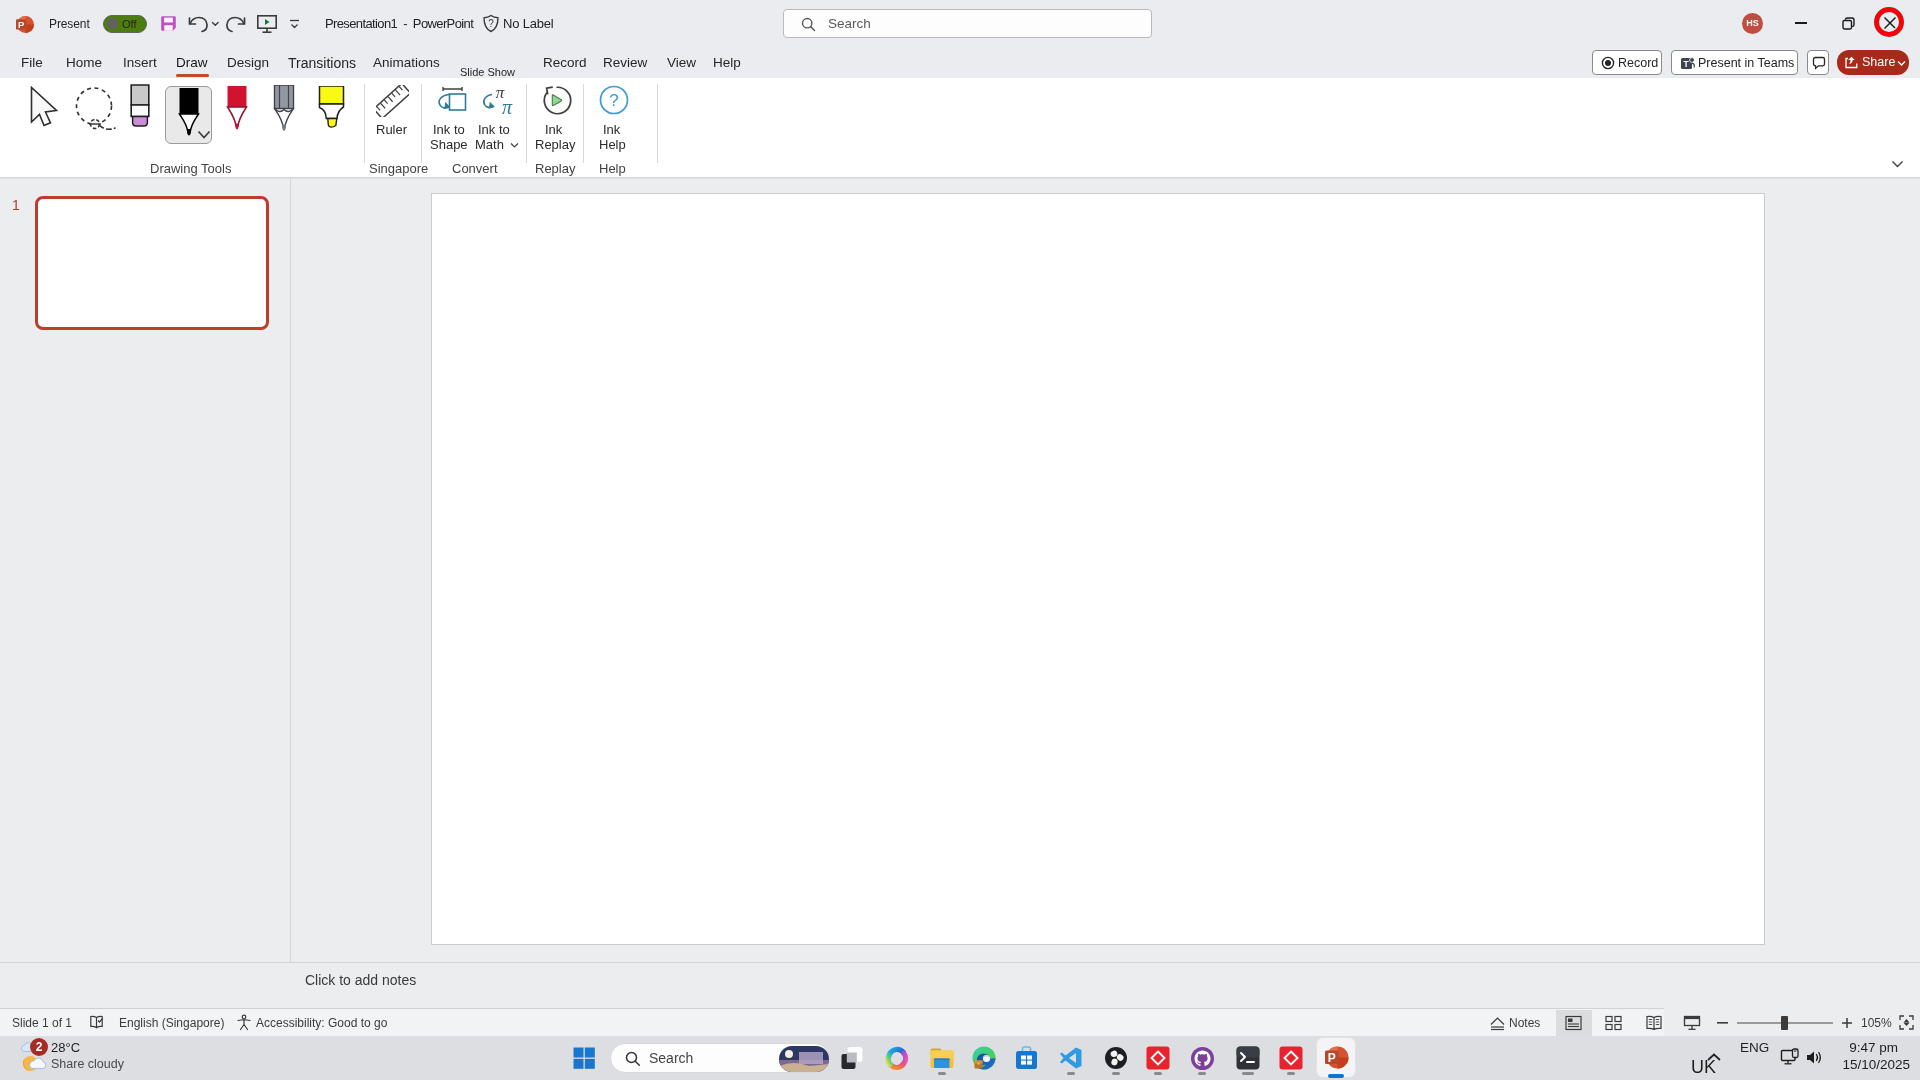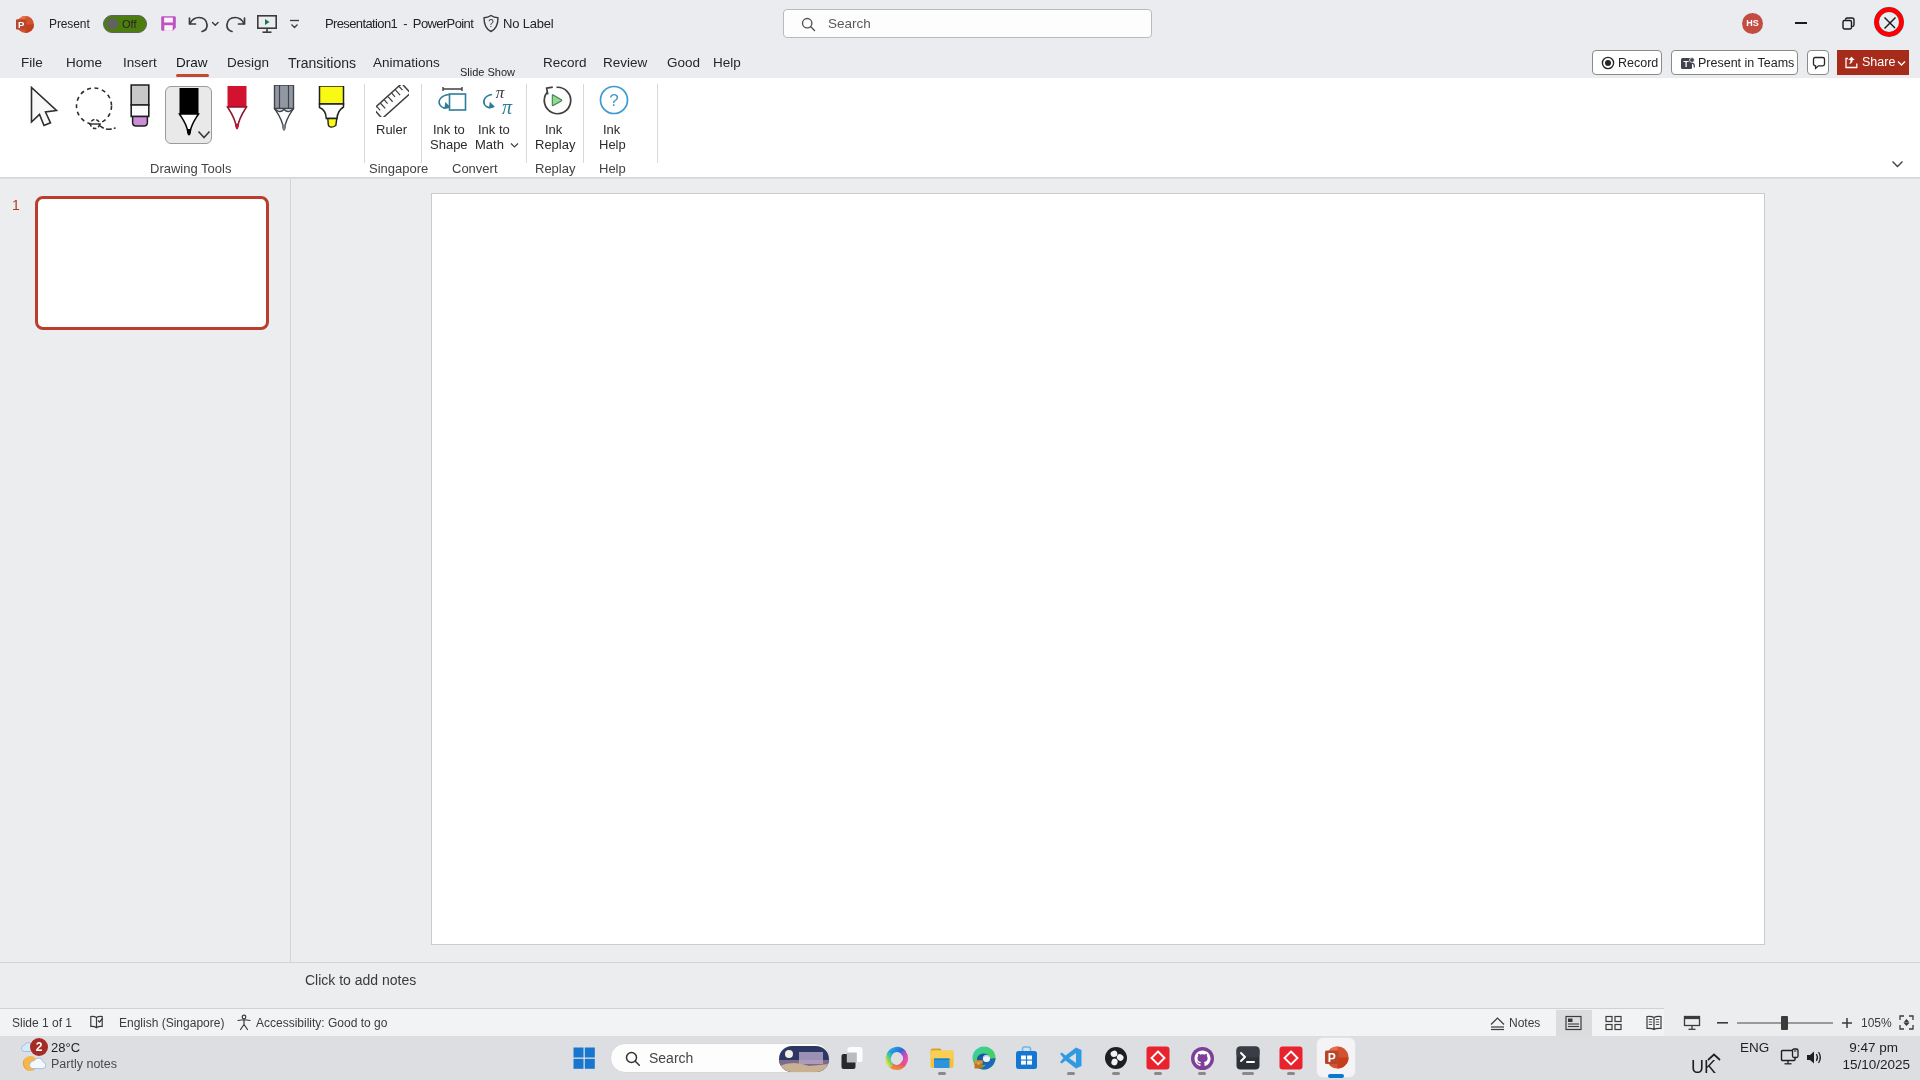--- a/index.html
+++ b/index.html
@@ -113,21 +113,21 @@
     <span class="abs" style="left:66px;top:7px;font-size:13.5px">Home</span>
     <span class="abs" style="left:123px;top:7px;font-size:13.5px">Insert</span>
     <span class="abs" style="left:176px;top:7px;font-size:13.5px;font-weight:normal;color:#161616">Draw</span>
     <div class="abs" style="left:176px;top:26px;width:33px;height:3px;background:#c24a31;border-radius:2px"></div>
     <span class="abs" style="left:227px;top:7px;font-size:13.5px">Design</span>
     <span class="abs" style="left:288px;top:7px;font-size:14px">Transitions</span>
     <span class="abs" style="left:373px;top:7px;font-size:13.5px">Animations</span>
     <span class="abs" style="left:460px;top:18px;font-size:11px">Slide Show</span>
     <span class="abs" style="left:543px;top:7px;font-size:13.5px">Record</span>
     <span class="abs" style="left:603px;top:7px;font-size:13.5px">Review</span>
-    <span class="abs" style="left:667px;top:7px;font-size:13.5px">Good</span>
+    <span class="abs" style="left:667px;top:7px;font-size:13.5px">View</span>
     <span class="abs" style="left:713px;top:7px;font-size:13.5px">Help</span>
 
     <div class="abs" style="left:1592px;top:2px;width:70px;height:25px;background:#fff;border:1px solid #8a8a8a;border-radius:4px">
       <svg class="abs" style="left:8px;top:5px" width="14" height="14" viewBox="0 0 14 14">
         <circle cx="7" cy="7" r="5.6" fill="none" stroke="#252525" stroke-width="1.4"></circle>
         <circle cx="7" cy="7" r="3" fill="#252525"></circle>
       </svg>
       <span class="abs" style="left:25px;top:5px;font-size:12.5px;color:#242424">Record</span>
     </div>
 
@@ -140,21 +140,21 @@
       </svg>
       <span class="abs" style="left:26px;top:5px;font-size:12.5px;color:#242424">Present in Teams</span>
     </div>
 
     <div class="abs" style="left:1807px;top:2px;width:22px;height:25px;background:#fff;border:1px solid #8a8a8a;border-radius:4px">
       <svg class="abs" style="left:3.5px;top:5px" width="14" height="14" viewBox="0 0 14 14">
         <path d="M1.5 3.2 Q1.5 1.5 3.2 1.5 L10.8 1.5 Q12.5 1.5 12.5 3.2 L12.5 8 Q12.5 9.8 10.8 9.8 L6.5 9.8 L3.6 12.4 L3.6 9.8 Q1.5 9.8 1.5 8 Z" fill="none" stroke="#252525" stroke-width="1.3"></path>
       </svg>
     </div>
 
-    <div class="abs" style="left:1837px;top:2px;width:72px;height:25px;background:#a62b1b;border-radius:0">
+    <div class="abs" style="left:1837px;top:2px;width:72px;height:25px;background:#a62b1b;border-radius:12px">
       <svg class="abs" style="left:7px;top:5px" width="15" height="15" viewBox="0 0 15 15">
         <path d="M7.5 1.8 L10.8 5 L8.7 5 Q8.7 8 5.3 9 Q7 6.5 6.4 5 L4.2 5 Z" fill="#fff"></path>
         <path d="M4 3.5 L2 3.5 L2 12.5 L12.8 12.5 L12.8 8.5" fill="none" stroke="#fff" stroke-width="1.3"></path>
       </svg>
       <span class="abs" style="left:25px;top:5px;font-size:12.5px;color:#fff">Share</span>
       <svg class="abs" style="left:60px;top:10px" width="9" height="7" viewBox="0 0 9 7">
           <path d="M1 1.5 L4.5 5 L8 1.5" fill="none" stroke="#fff" stroke-width="1.3"></path>
         </svg>
     </div>
   </div>
@@ -349,21 +349,21 @@
   <div id="taskbar">
 
     <svg class="abs" style="left:17px;top:4px" width="34" height="34" viewBox="0 0 34 34">
       <path d="M4.5 9.5 a3.6 3.6 0 0 1 3 -4.4 a4 4 0 0 1 7.6 0.4 a3 3 0 0 1 2.6 3 a3 3 0 0 1 -2.8 3 L7.5 11.5 a3.4 3.4 0 0 1 -3 -2 Z" fill="#d8e8f9" stroke="#9cbade" stroke-width="0.9"></path>
       <circle cx="13.5" cy="23.5" r="7.5" fill="#f6b649"></circle>
       <path d="M13.5 31 a7.5 7.5 0 0 1 -5.2 -12.9 a8.6 8.6 0 0 0 5 13 Z" fill="#ee9f2e"></path>
       <path d="M12.8 26.5 a4.6 4.6 0 0 1 4.4 -5.8 a4.8 4.8 0 0 1 9 1.2 a3.4 3.4 0 0 1 2.6 3.3 a3.4 3.4 0 0 1 -3.2 3.4 L16 28.6 a3.9 3.9 0 0 1 -3.2 -2.1 Z" fill="#f5f9fe" stroke="#9cbade" stroke-width="0.9"></path>
     </svg>
     <div class="abs" style="left:30px;top:2px;width:18px;height:18px;border-radius:50%;background:#a52c24;color:#fff;font-size:12px;text-align:center;line-height:18px;font-weight:bold">2</div>
     <span class="abs" style="left:51px;top:4px;font-size:13px;color:#1f1f1f">28°C</span>
-    <span class="abs" style="left:51px;top:21px;font-size:12.5px;color:#4a4a4a">Partly notes</span>
+    <span class="abs" style="left:51px;top:21px;font-size:12.5px;color:#4a4a4a">Share cloudy</span>
 
     <svg class="abs" style="left:573px;top:11px" width="22" height="22" viewBox="0 0 22 22">
       <rect x="0.5" y="0.5" width="10" height="10" fill="#1876cf"></rect>
       <rect x="11.8" y="0.5" width="10" height="10" fill="#1876cf"></rect>
       <rect x="0.5" y="11.8" width="10" height="10" fill="#1876cf"></rect>
       <rect x="11.8" y="11.8" width="10" height="10" fill="#1876cf"></rect>
     </svg>
 
     <div class="abs" style="left:610px;top:7px;width:220px;height:30px;background:#fdfdfe;border:1px solid #d8d8d8;border-radius:15px">
       <svg class="abs" style="left:14px;top:7px" width="16" height="16" viewBox="0 0 16 16">

